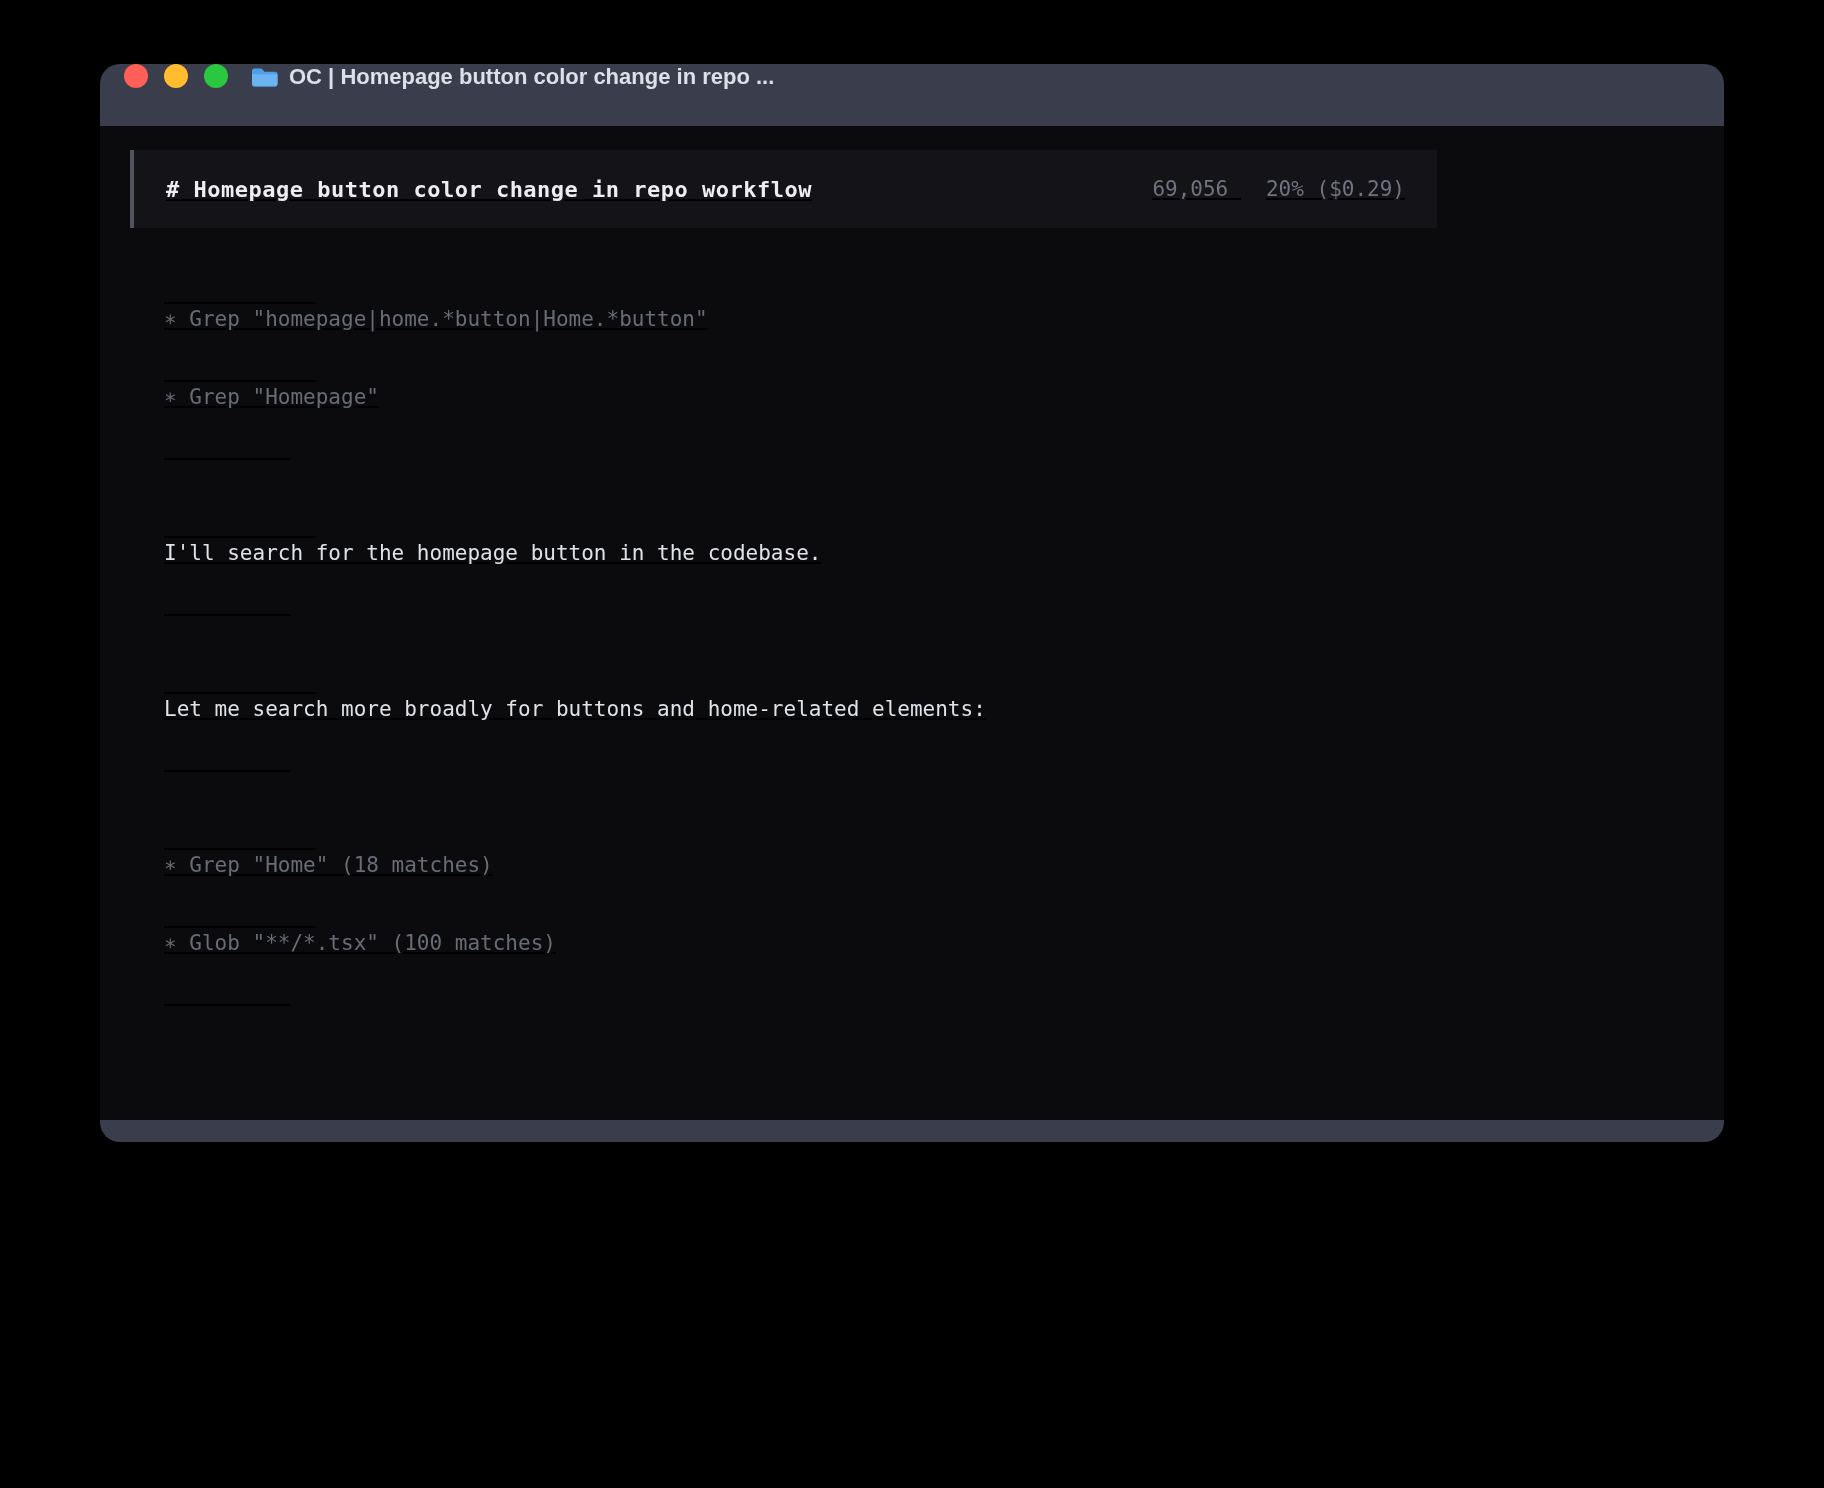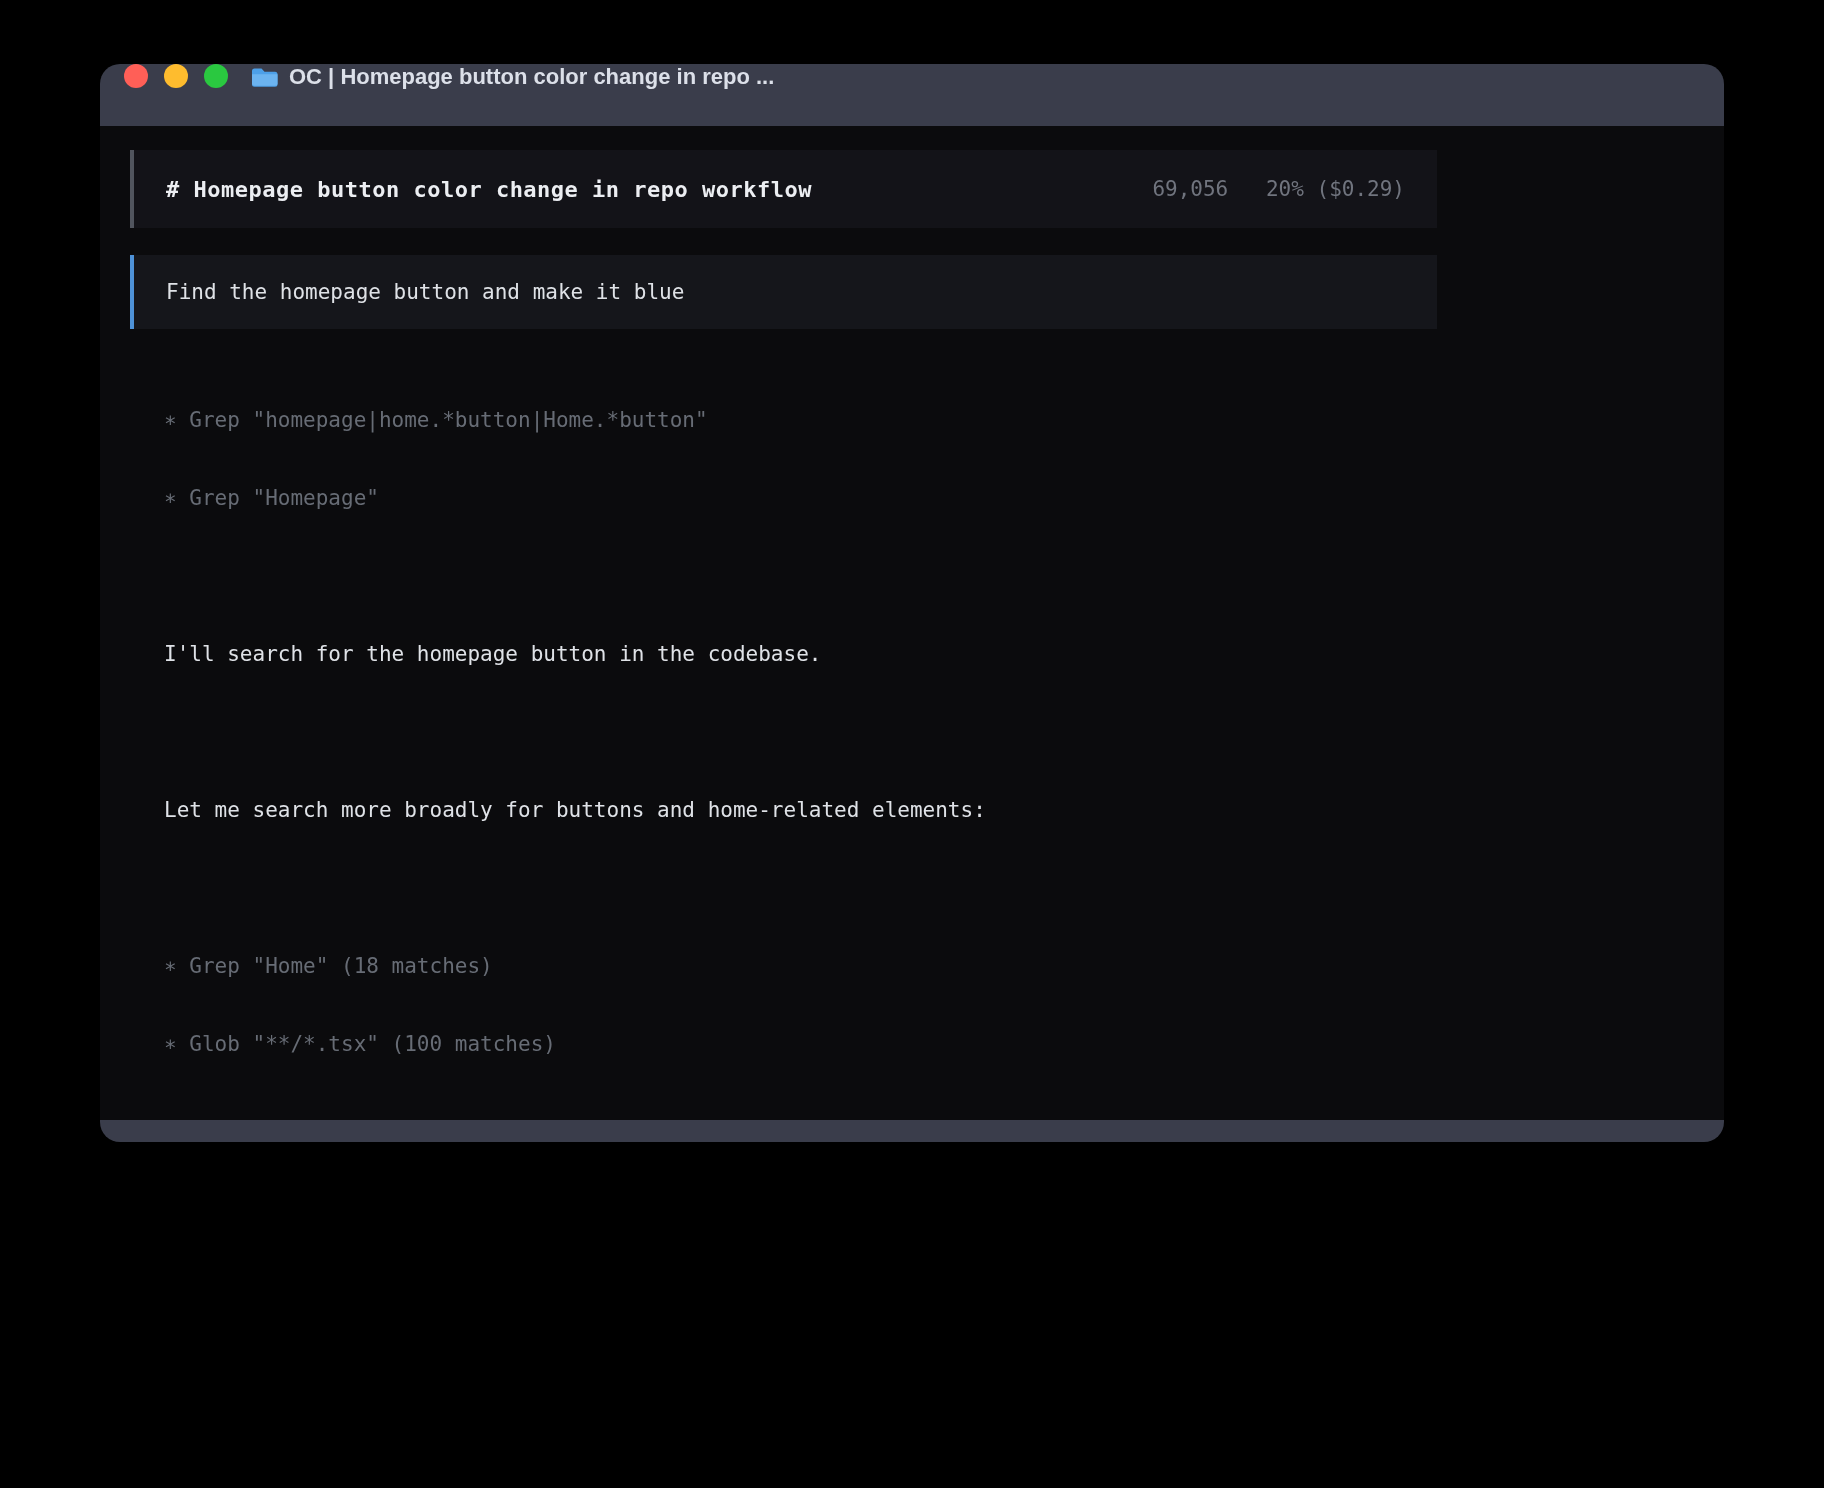--- a/index.html
+++ b/index.html
@@ -14,21 +14,21 @@
   .titlebar { height:62px; flex:none; display:flex; align-items:flex-start; padding:0 24px; }
   .traffic { display:flex; align-items:center; gap:16px; }
   .light { width:24px; height:24px; border-radius:50%; display:inline-block; }
   .light.red { background:#ff5f57; }
   .light.yellow { background:#febc2e; }
   .light.green { background:#2ac840; }
   .titlewrap { display:flex; align-items:center; gap:11px; margin-left:22px;
     font-family:"Liberation Sans", sans-serif; font-weight:700; font-size:22px; color:#dce0e9; }
   .folder-svg { display:block; }
 
-  .content { flex:1 1 auto; background:#0b0b0d; padding:24px 0 0 30px; overflow:hidden; }
+  .content { flex:1 1 auto; background:#0b0b0d; padding:24px 0 0 30px; overflow:hidden;text-decoration:underline; }
   .column { width:1307px; }
 
   .session-header { height:78px; background:#131318; border-left:4px solid #51555e;
     display:flex; align-items:center; justify-content:space-between; padding:0 32px; }
   .session-title { font-weight:700; font-size:22px; color:#eceef2; letter-spacing:0.5px; }
   .session-stats { font-size:21px; color:#70747e; }
   .session-stats .ctx { margin-left:25px; }
 
   .user-block { margin-top:27px; background:#15161b; border-left:4px solid #4e92d8;
     padding:24px 32px; font-size:21px; line-height:26px; color:#dfe2e7; }
@@ -66,23 +66,20 @@
       <div class="column">
 
         <div class="session-header">
           <span class="session-title"># Homepage button color change in repo workflow</span>
           <span class="session-stats">
             <span>69,056</span>
             <span class="ctx">20% ($0.29)</span>
           </span>
         </div>
 
-        <div class="user-block">
-          <span>Find the homepage button and make it blue</span>
-        </div>
 
         <div class="chat">
 
           <div class="group dim">
             <div>∗ Grep "homepage|home.*button|Home.*button"</div>
             <div>∗ Grep "Homepage"</div>
           </div>
 
           <div class="group body">
             <div>I'll search for the homepage button in the codebase.</div>

